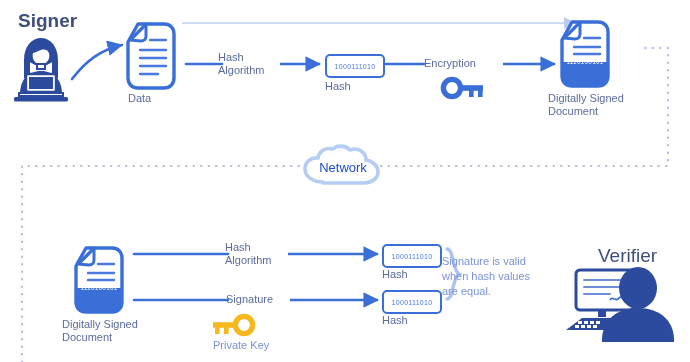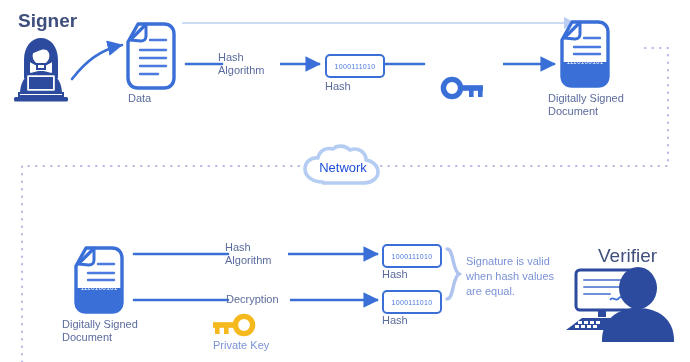--- a/index.html
+++ b/index.html
@@ -202,20 +202,21 @@
   <div class="lbl" style="left:128px;top:92px;width:46px;">Data</div>
 
   <div class="lbl" style="left:218px;top:51px;width:66px;">
     <div>Hash</div>
     <div>Algorithm</div>
   </div>
 
   <div class="hashbox" style="left:325px;top:54px;width:56px;height:20px;">1000111010</div>
   <div class="lbl" style="left:325px;top:80px;width:56px;">Hash</div>
 
+  <div class="lbl" style="left:424px;top:57px;width:80px;">Encryption</div>
 
 
   <div style="position:absolute;left:565px;top:58px;width:40px;text-align:center;color:#ffffff;font-size:6.4px;letter-spacing:.25px;">1110100101</div>
 
   <div class="lbl" style="left:548px;top:92px;width:74px;">
     <div>Digitally Signed</div>
     <div>Document</div>
   </div>
 
   <div style="position:absolute;left:303px;top:160px;width:80px;text-align:center;color:#1d4ed8;font-size:13px;">Network</div>
@@ -225,31 +226,31 @@
   <div class="lbl" style="left:62px;top:318px;width:74px;">
     <div>Digitally Signed</div>
     <div>Document</div>
   </div>
 
   <div class="lbl" style="left:225px;top:241px;width:66px;">
     <div>Hash</div>
     <div>Algorithm</div>
   </div>
 
-  <div class="lbl" style="left:226px;top:293px;width:66px;">Decryption</div>
+  <div class="lbl" style="left:226px;top:293px;width:66px;">Signature</div>
 
   <div class="lbl soft" style="left:213px;top:339px;width:62px;">Private Key</div>
 
   <div class="hashbox" style="left:382px;top:244px;width:56px;height:20px;">1000111010</div>
   <div class="lbl" style="left:382px;top:268px;width:56px;">Hash</div>
 
   <div class="hashbox" style="left:382px;top:290px;width:56px;height:20px;">1000111010</div>
   <div class="lbl" style="left:382px;top:314px;width:56px;">Hash</div>
 
-  <div class="lbl soft" style="left:466px;top:254px;width:118px;line-height:15px;">
+  <div class="lbl soft" style="left:442px;top:254px;width:118px;line-height:15px;">
     <div>Signature is valid</div>
     <div>when hash values</div>
     <div>are equal.</div>
   </div>
 
   <div class="title" style="left:598px;top:245px;">Verifier</div>
 
 </div>
 
 </body></html>

